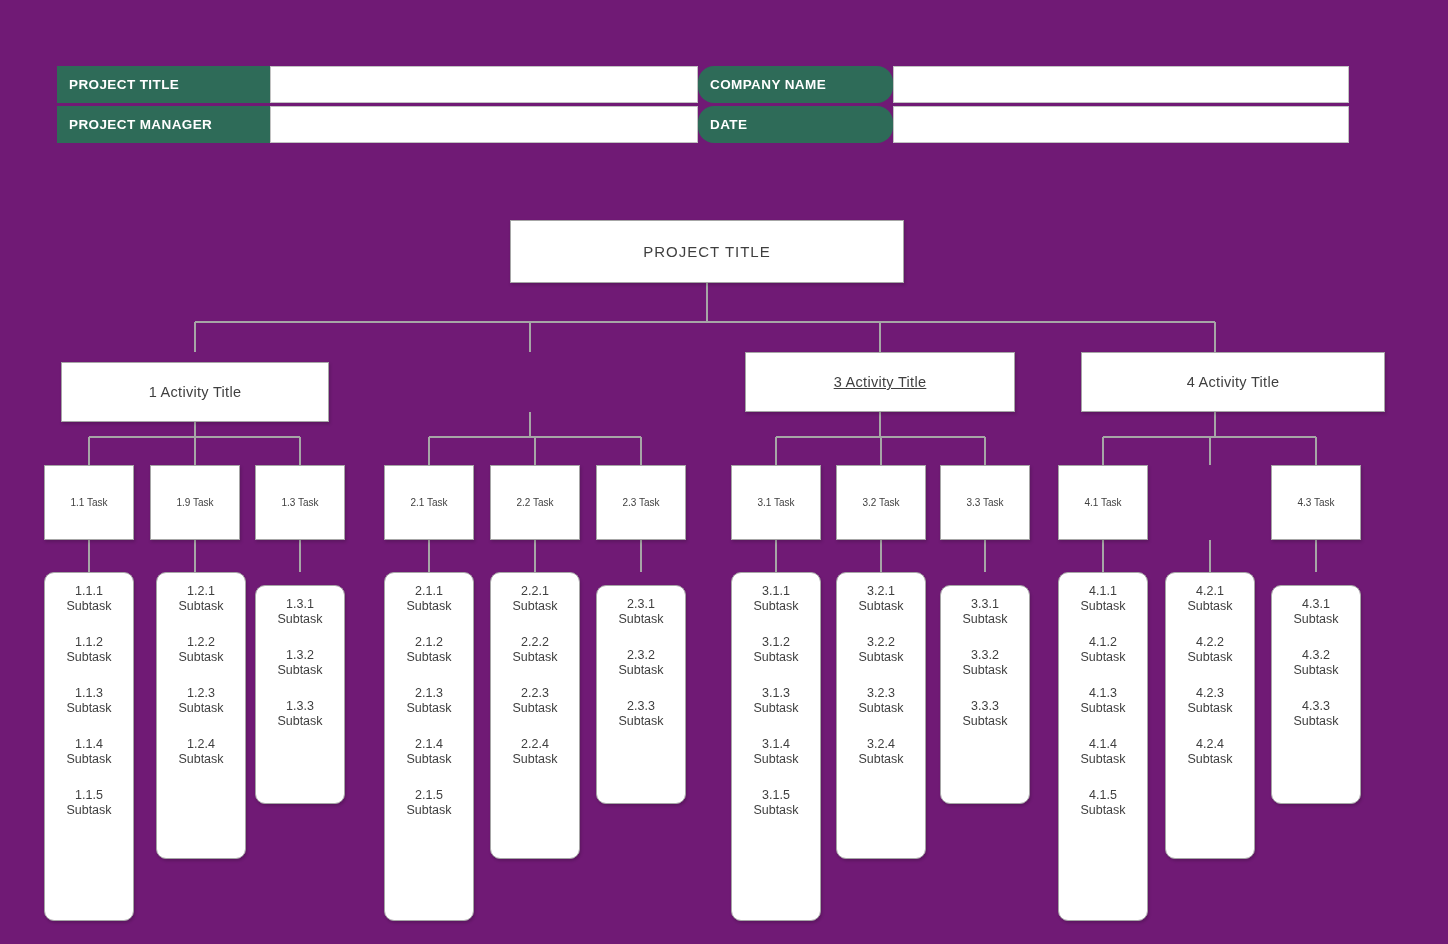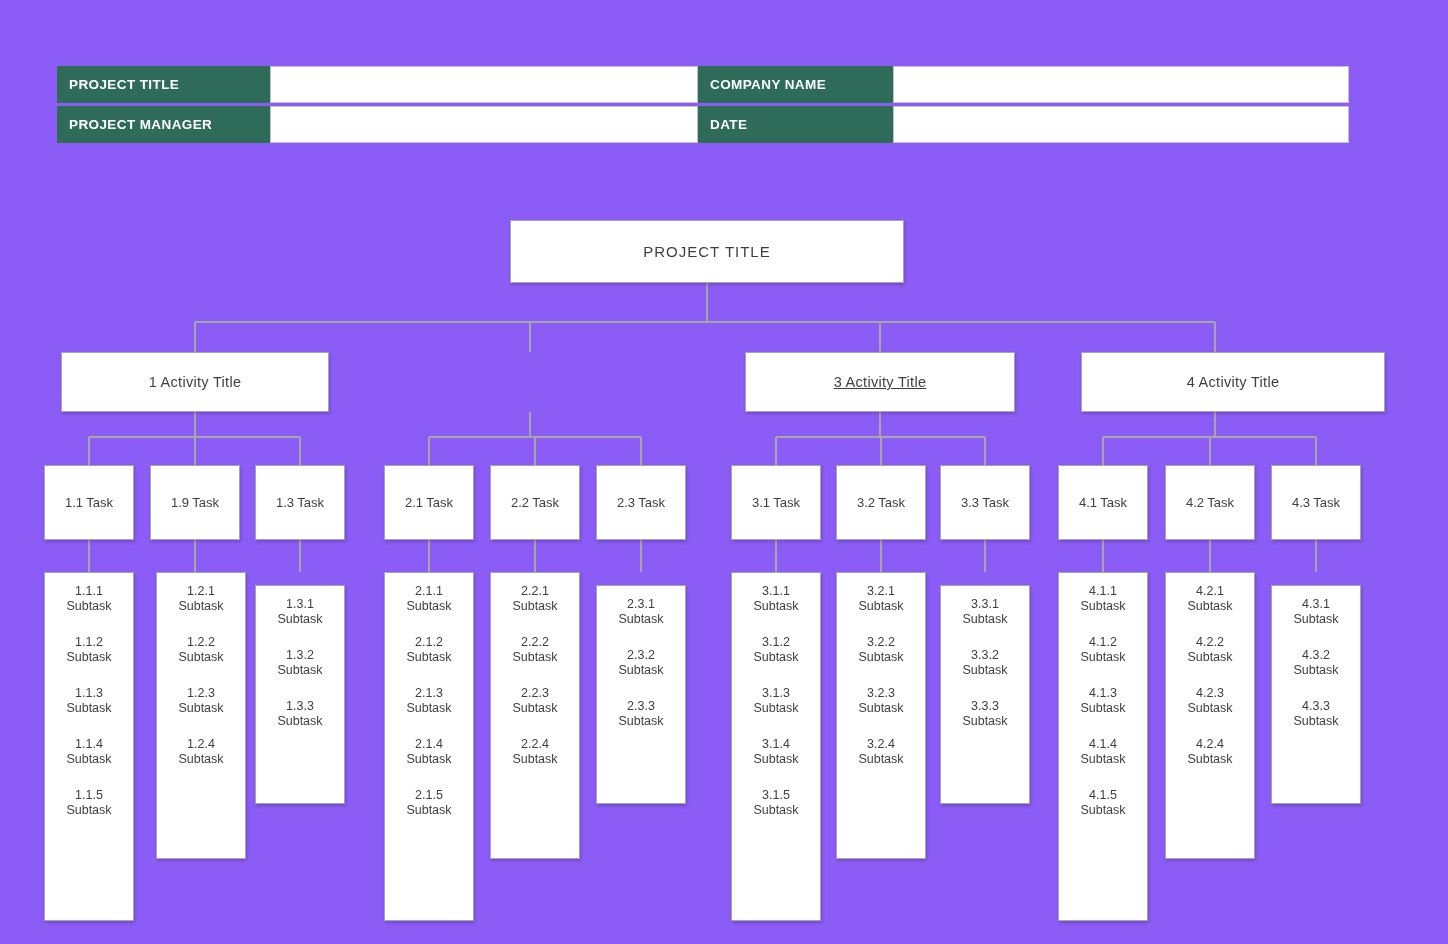--- a/index.html
+++ b/index.html
@@ -1,52 +1,52 @@
 <!DOCTYPE html>
 <html><head>
 <meta charset="utf-8">
 <style>
   html,body{margin:0;padding:0;background:#ffffff;}
   .canvas{
-    position:relative;width:1448px;height:944px;background:#8b5cf6;
+    position:relative;width:1448px;height:944px;background:#701a75;
     font-family:"Liberation Sans", sans-serif;color:#3f3f3f;overflow:hidden;
   }
 
   
   .hdr{position:absolute;left:57px;top:66px;width:1292px;}
   .hdr-row{display:flex;height:37px;margin-bottom:3px;}
   .hdr-cell{box-sizing:border-box;display:flex;align-items:center;}
   .hdr-label{
     background:#2E6B58;color:#ffffff;font-weight:bold;font-size:13.5px;
     letter-spacing:0.4px;padding-left:12px;
   }
   .hdr-value{background:#ffffff;border:1px solid #c2c2c2;}
   .w-label1{width:213px;}
   .w-value1{width:428px;}
-  .w-label2{width:195px;}
+  .w-label2{width:195px;border-radius:16px;}
   .w-value2{width:456px;}
 
   
   .connectors{position:absolute;left:0;top:0;pointer-events:none;z-index:0;}
   .node{
     position:absolute;box-sizing:border-box;background:#ffffff;
     border:1.5px solid #a6a6a6;box-shadow:1px 2px 3px rgba(0,0,0,0.18);
     display:flex;align-items:center;justify-content:center;text-align:center;
     z-index:1;
   }
   .root{left:510px;top:220px;width:394px;height:63px;font-size:15px;letter-spacing:1px;}
   .activity{top:352px;height:60px;font-size:14.5px;letter-spacing:0.3px;}
-  .act-1{left:61px;width:268px;}
+  .act-1{left:61px;width:268px;margin-top:10px;}
   .act-2{left:395px;width:270px;}
   .act-3{left:745px;width:270px;text-decoration:underline;}
   .act-4{left:1081px;width:304px;}
-  .task{top:465px;width:90px;height:75px;font-size:13px;}
+  .task{top:465px;width:90px;height:75px;font-size:10px;}
   .subcol{
     top:572px;width:90px;display:block;text-align:center;
-    padding-top:11px;font-size:12.5px;line-height:14.5px;
+    padding-top:11px;font-size:12.5px;line-height:14.5px;border-radius:10px;
   }
   .subs-5{height:349px;}
   .subs-4{height:287px;}
   .subs-3{height:219px;margin-top:13px;}
   .sub-entry{margin-bottom:22px;}
 </style>
 </head>
 <body>
 
 <div class="canvas">
@@ -90,21 +90,20 @@
   <div class="node task" style="left:44px">1.1 Task</div>
   <div class="node task" style="left:150px">1.9 Task</div>
   <div class="node task" style="left:255px">1.3 Task</div>
   <div class="node task" style="left:384px">2.1 Task</div>
   <div class="node task" style="left:490px">2.2 Task</div>
   <div class="node task" style="left:596px">2.3 Task</div>
   <div class="node task" style="left:731px">3.1 Task</div>
   <div class="node task" style="left:836px">3.2 Task</div>
   <div class="node task" style="left:940px">3.3 Task</div>
   <div class="node task" style="left:1058px">4.1 Task</div>
-  <div class="node task" style="left:1165px">4.2 Task</div>
   <div class="node task" style="left:1271px">4.3 Task</div>
 
   <div class="node subcol subs-5" style="left:44px">
     <div class="sub-entry">
         <div>1.1.1</div>
         <div>Subtask</div>
       </div>
     <div class="sub-entry">
         <div>1.1.2</div>
         <div>Subtask</div>

